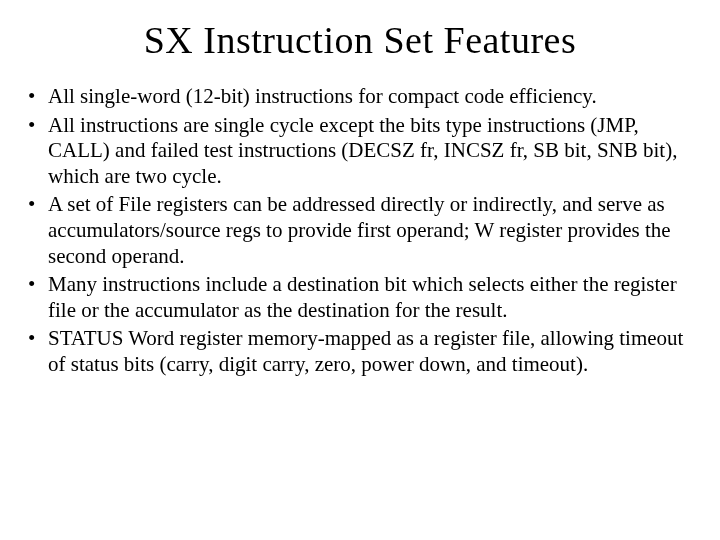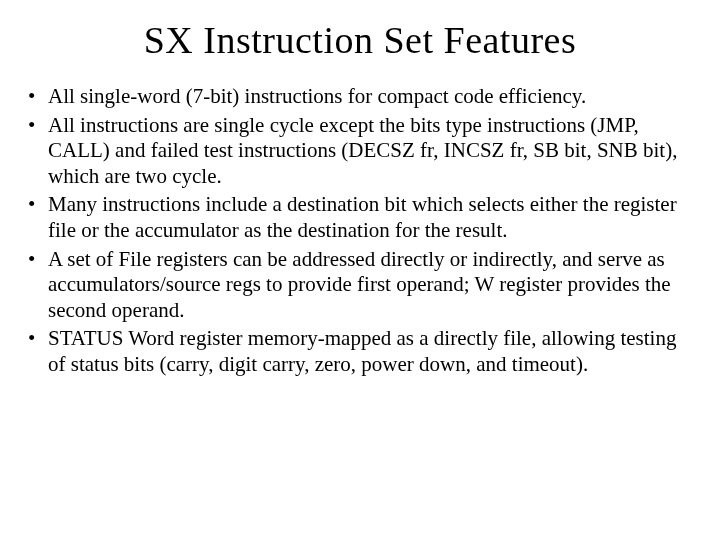--- a/index.html
+++ b/index.html
@@ -45,19 +45,19 @@
     line-height: 1.22;
   }
 </style>
 </head>
 <body>
 
 <div class="slide">
   <div class="title">SX Instruction Set Features</div>
 
   <ul class="bullets">
-    <li>All single-word (7-bit) instructions for compact code efficiency.</li>
+    <li>All single-word (12-bit) instructions for compact code efficiency.</li>
     <li>All instructions are single cycle except the bits type instructions (JMP, CALL) and failed test instructions (DECSZ fr, INCSZ fr, SB bit, SNB bit), which are two cycle.</li>
+    <li>A set of File registers can be addressed directly or indirectly, and serve as accumulators/source regs to provide first operand; W register provides the second operand.</li>
     <li>Many instructions include a destination bit which selects either the register file or the accumulator as the destination for the result.</li>
-    <li>A set of File registers can be addressed directly or indirectly, and serve as accumulators/source regs to provide first operand; W register provides the second operand.</li>
-    <li>STATUS Word register memory-mapped as a directly file, allowing testing of status bits (carry, digit carry, zero, power down, and timeout).</li>
+    <li>STATUS Word register memory-mapped as a register file, allowing timeout of status bits (carry, digit carry, zero, power down, and timeout).</li>
   </ul>
 </div>
 
 </body></html>

